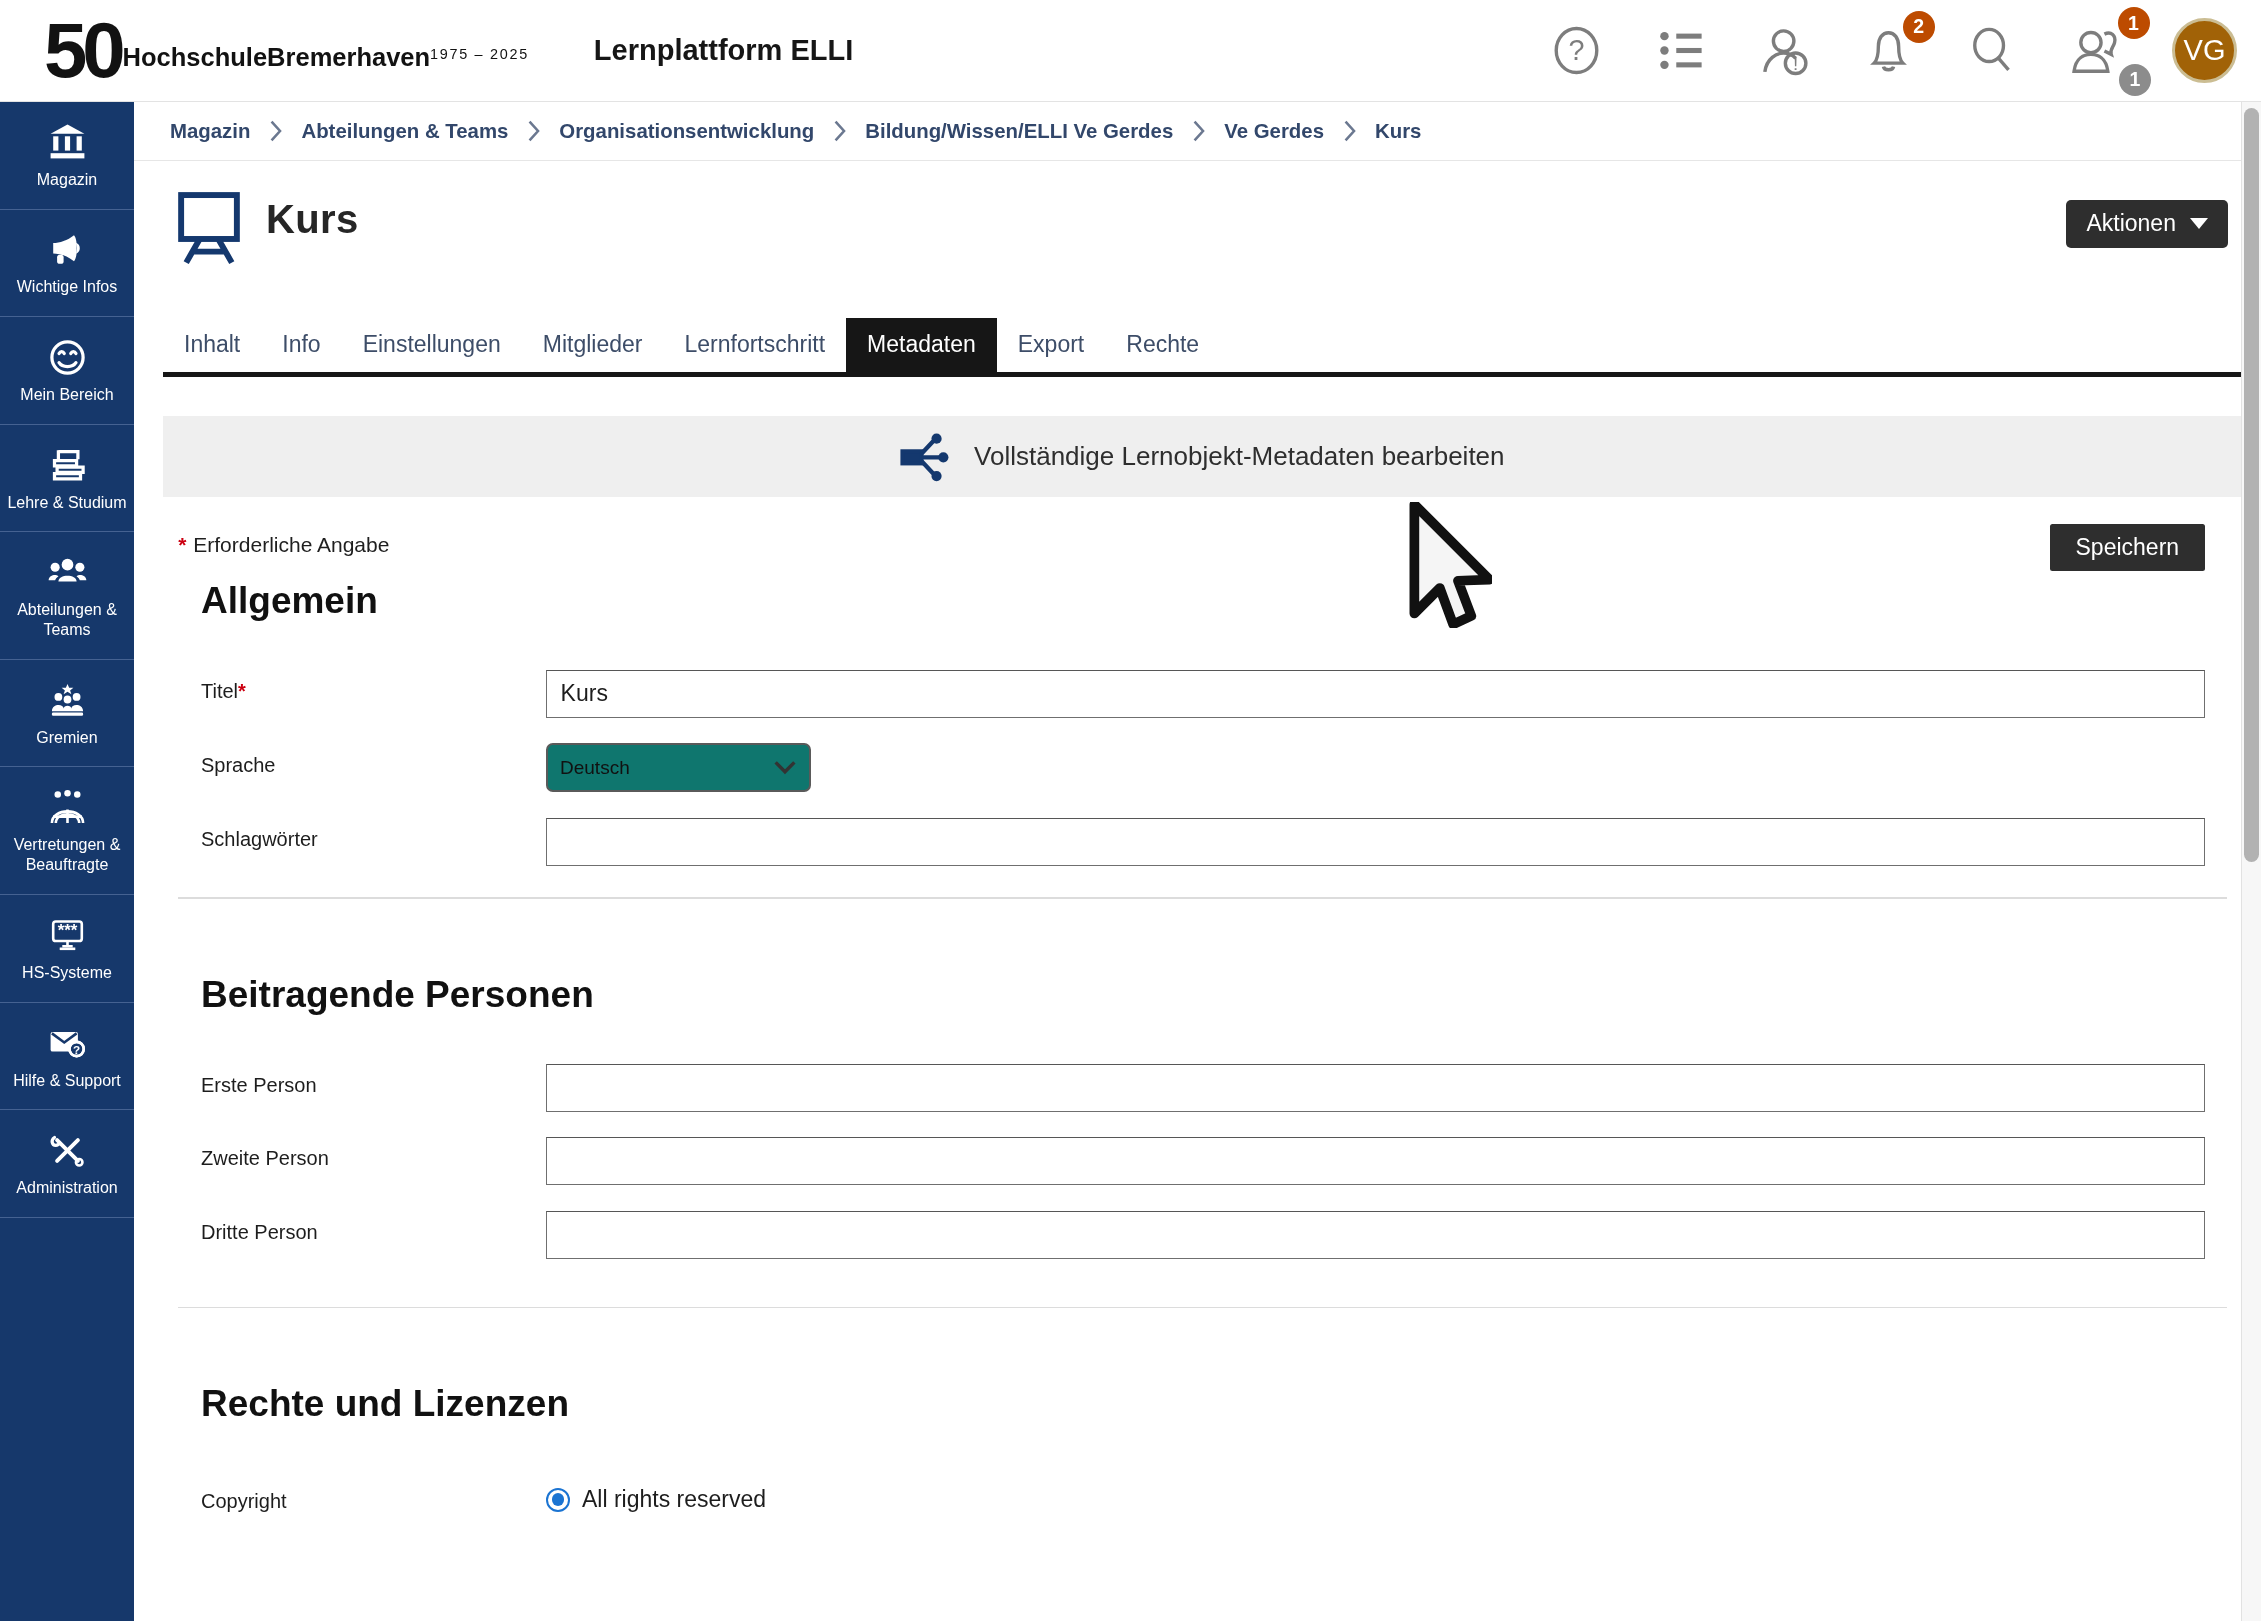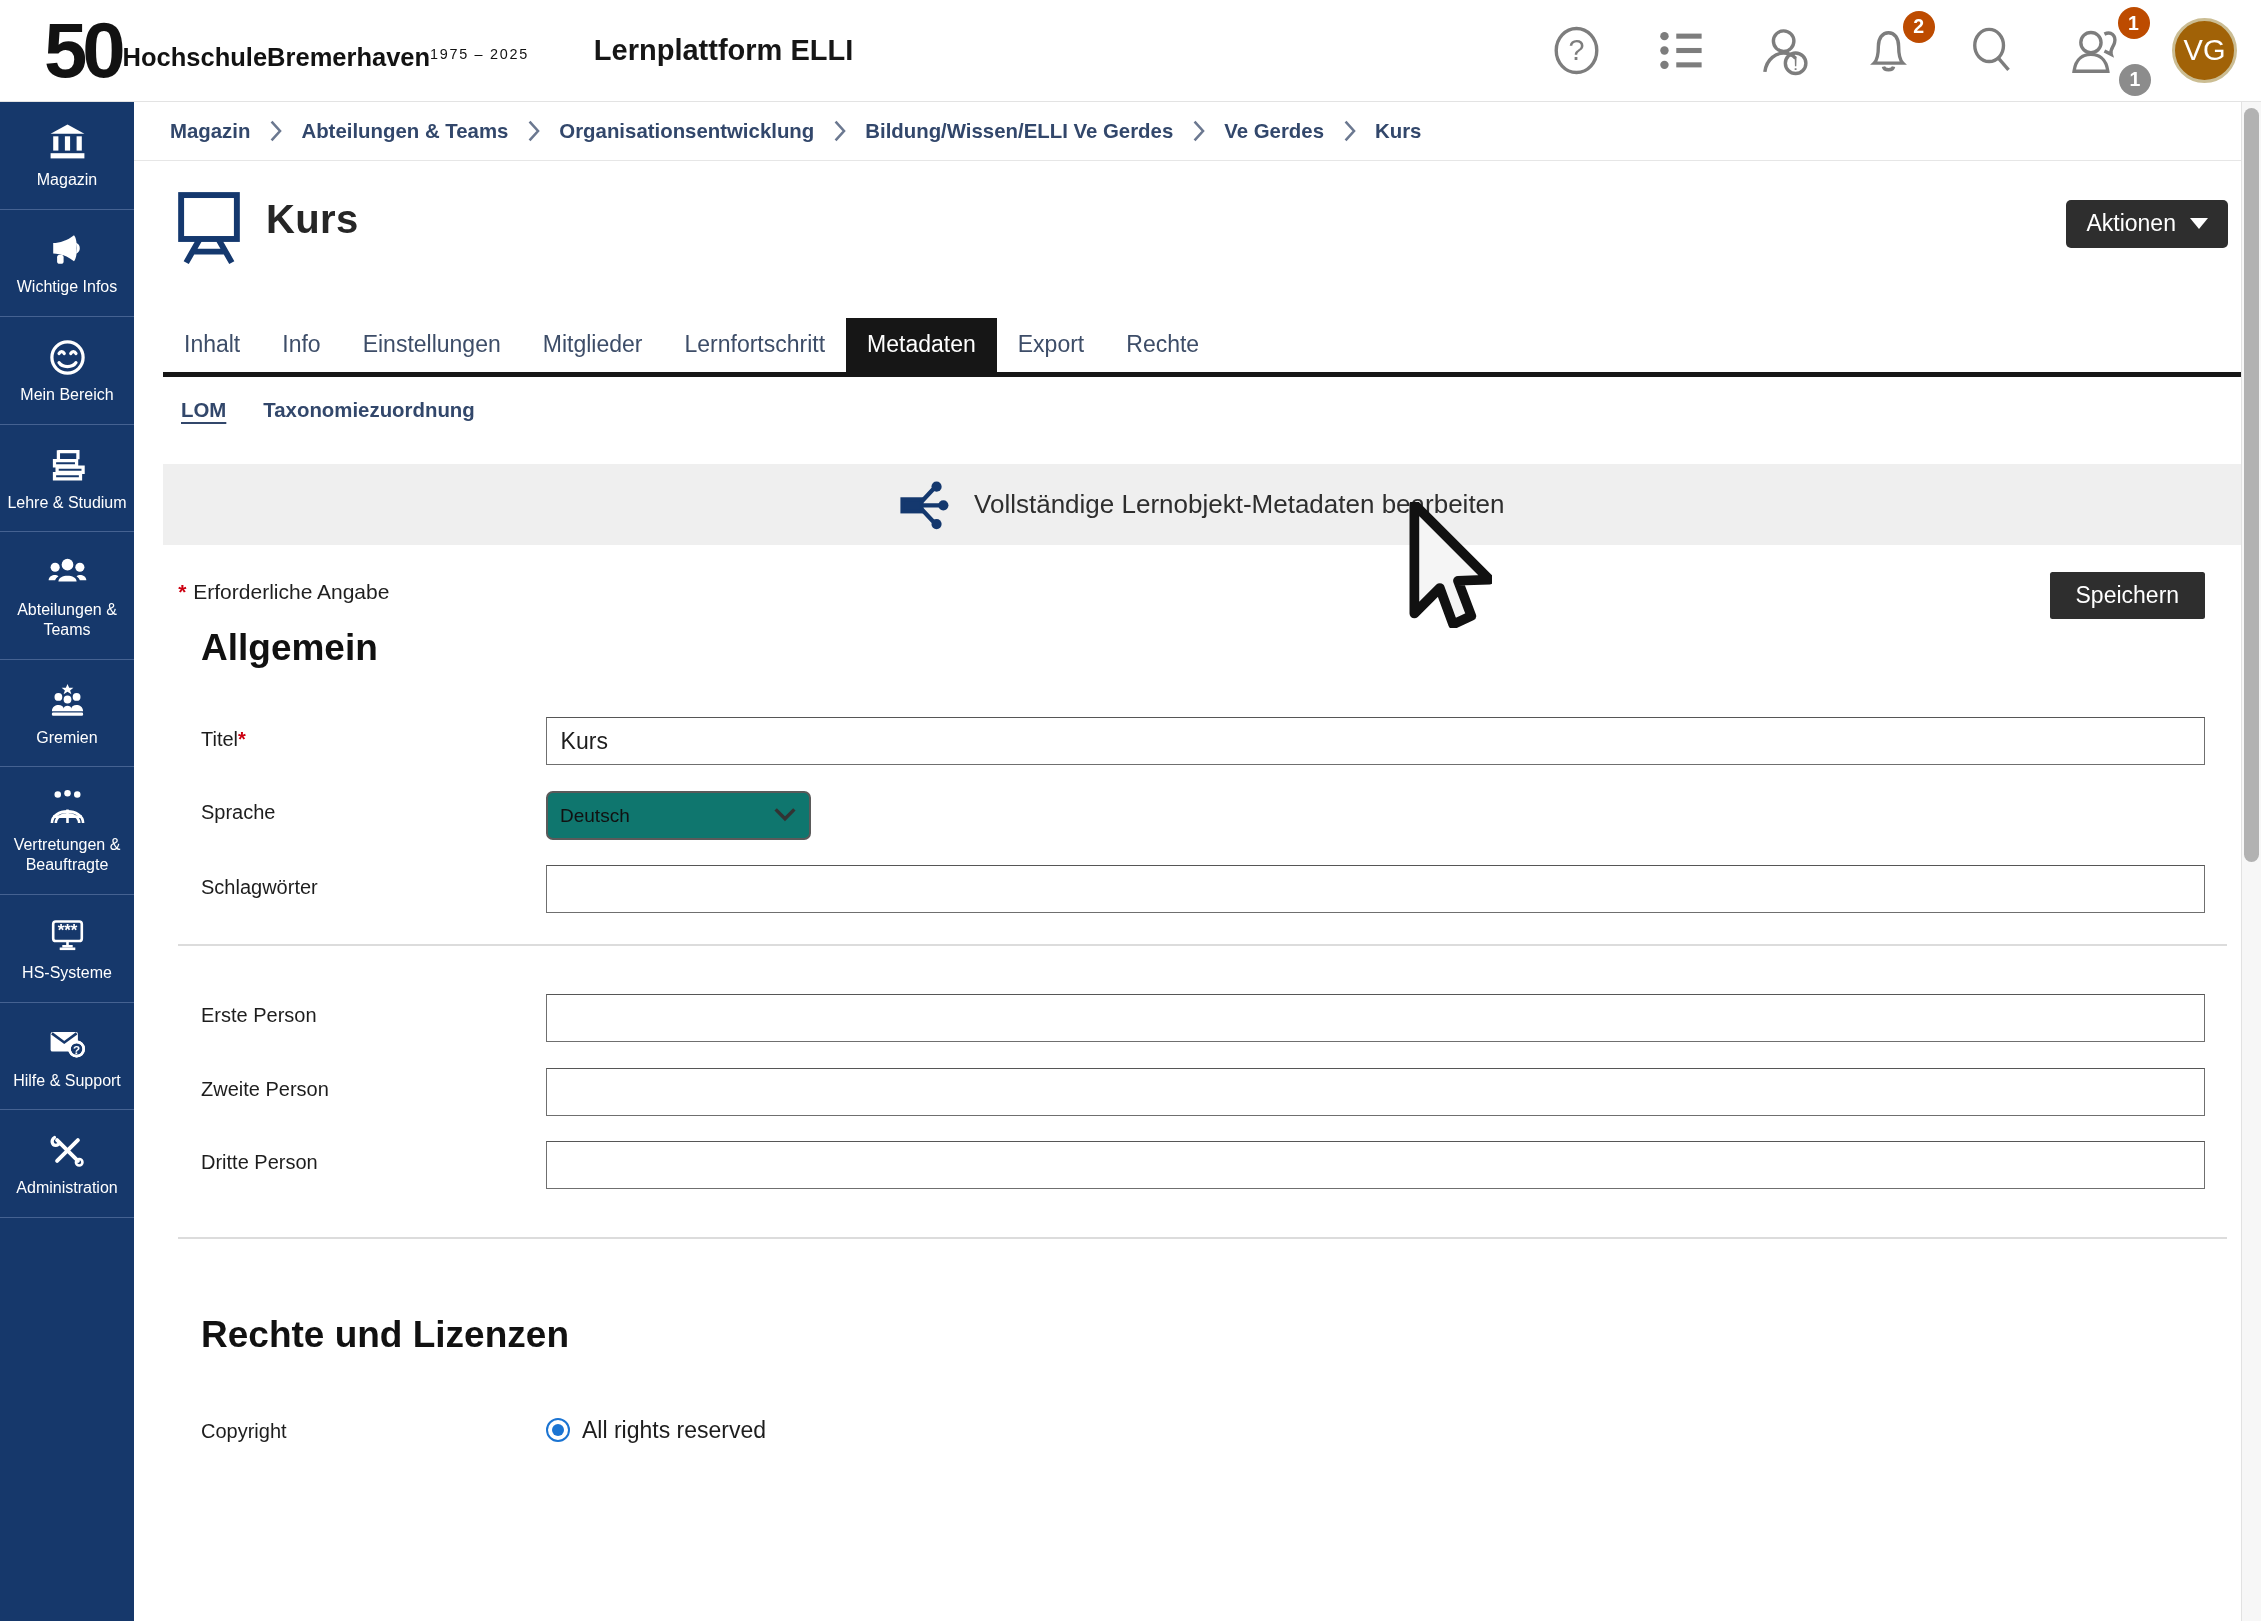--- a/index.html
+++ b/index.html
@@ -328,24 +328,20 @@
       <div class="tab">Inhalt</div>
       <div class="tab">Info</div>
       <div class="tab">Einstellungen</div>
       <div class="tab">Mitglieder</div>
       <div class="tab">Lernfortschritt</div>
       <div class="tab active">Metadaten</div>
       <div class="tab">Export</div>
       <div class="tab">Rechte</div>
     </div>
 
-    <div class="subtabs">
-      <div class="subtab active">LOM</div>
-      <div class="subtab">Taxonomiezuordnung</div>
-    </div>
 
     <div class="banner">
       <svg width="53" height="51" viewBox="0 0 62 60" fill="none" stroke="currentColor" stroke-width="5">
         <rect x="4" y="24" width="22" height="14" fill="currentColor"></rect>
         <path d="M26 31 L48 31 M26 27 L40 12 M26 35 L40 50"></path>
         <circle cx="44" cy="9" r="6" fill="currentColor" stroke="none"></circle>
         <circle cx="52" cy="31" r="6" fill="currentColor" stroke="none"></circle>
         <circle cx="44" cy="53" r="6" fill="currentColor" stroke="none"></circle>
       </svg>
       <span class="banner-label">Vollständige Lernobjekt-Metadaten bearbeiten</span>
@@ -388,20 +384,21 @@
 
     <div class="form-row">
       <div class="f-label">Schlagwörter</div>
       <div class="f-field">
         <input class="text" type="text" value="" style="">
       </div>
     </div>
 
     <div class="divider"></div>
 
+    <h2 class="section-title sec-spaced">Beitragende Personen</h2>
 
     <div class="form-row row-first">
       <div class="f-label">Erste Person</div>
       <div class="f-field">
         <input class="text" type="text" value="" style="">
       </div>
     </div>
 
     <div class="form-row">
       <div class="f-label">Zweite Person</div>

